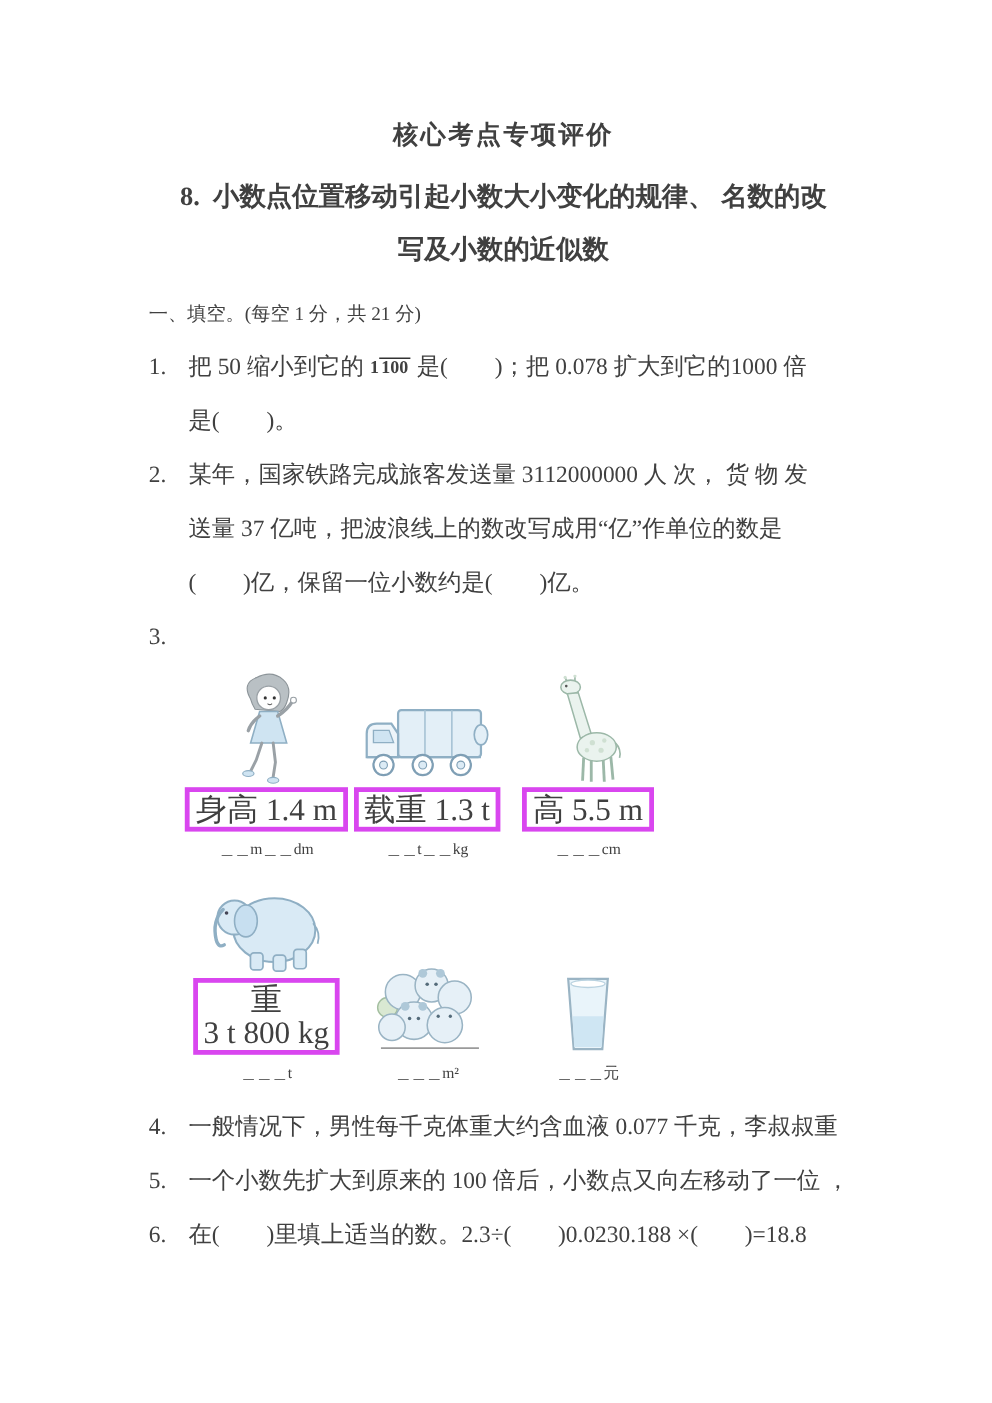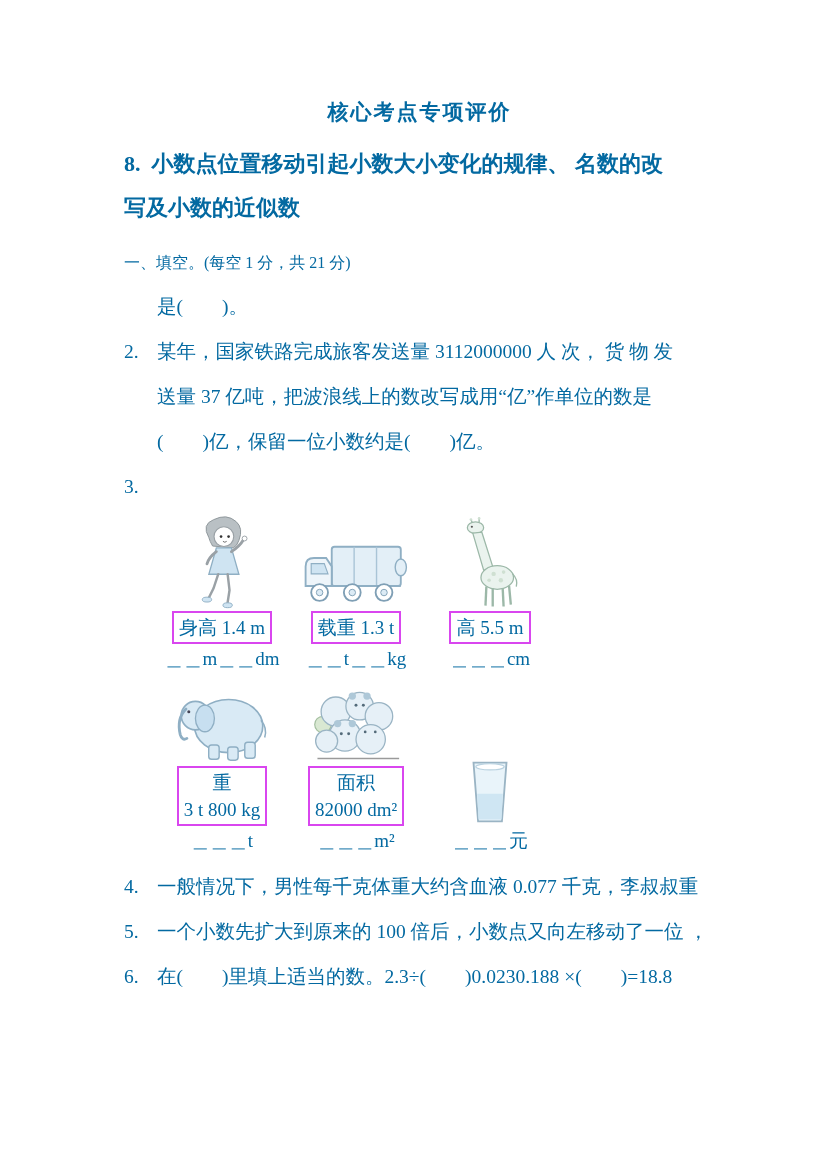--- a/index.html
+++ b/index.html
@@ -1,52 +1,55 @@
 <!DOCTYPE html>
 <html><head>
 <meta charset="utf-8">
 <style>
   html,body { margin:0; padding:0; background:#e8e8e8; }
   .page {
     width:827px; height:1169px; margin:0 auto; background:#ffffff;
-    font-family:"Liberation Serif","DejaVu Serif",serif; color:#0369a1;
+    font-family:"Liberation Serif","DejaVu Serif",serif; color:#404040;
     box-sizing:border-box; padding:98px 112px 0 124px; overflow:hidden;
   }
   .title { text-align:center; font-size:21px; font-weight:bold; letter-spacing:2px; line-height:28px; }
-  .section-heading { margin-top:16px; font-size:22px; font-weight:bold; text-align:left; line-height:44px; }
+  .section-heading { margin-top:16px; font-size:22px; font-weight:bold; text-align:center; line-height:44px; }
   .part-heading { margin-top:12px; font-size:16px; line-height:42px; }
   .question { font-size:19.5px; }
   .q-line { line-height:45px; margin-left:33px; }
   .qnum { display:inline-block; width:33px; margin-left:-33px; }
   .frac { display:inline-block; text-align:center; vertical-align:middle; font-weight:bold; font-size:15px; line-height:1.15; margin:0 5px; }
   .frac .den { border-top:1.6px solid #000; padding:0 2px; }
   
   .q3-grid { display:grid; grid-template-columns:repeat(3,124px); column-gap:10px; row-gap:16px; margin:2px 0 10px 36px; }
   .q3-cell { display:flex; flex-direction:column; align-items:center; justify-content:flex-end; }
   .q3-icon { display:flex; align-items:flex-end; justify-content:center; }
   .q3-icon.tall { height:98px; }
   .q3-icon.short { height:76px; }
-  .label-box { border:2px solid #d946ef; padding:1px 5px; font-size:19px; white-space:nowrap; text-align:center; line-height:27px; margin-top:2px; background:#fff; }
-  .units { font-size:19px; line-height:26px; margin-top:2px; white-space:nowrap; }
+  .label-box { border:4px solid #d946ef; padding:1px 5px; font-size:26px; white-space:nowrap; text-align:center; line-height:27px; margin-top:2px; background:#fff; }
+  .units { font-size:13px; line-height:26px; margin-top:2px; white-space:nowrap; }
 </style>
 </head>
 <body>
 
 <div class="page">
 
   <div class="title">核心考点专项评价</div>
 
   <div class="section-heading">
     <div><span>8.</span>&nbsp;&nbsp;<span>小数点位置移动引起小数大小变化的规律、 名数的改</span></div>
     <div>写及小数的近似数</div>
   </div>
 
   <div class="part-heading">一、填空。(每空 1 分，共 21 分)</div>
 
   <div class="question">
+    <div class="q-line">
+      <span class="qnum">1.</span><span>把 50 缩小到它的</span><span class="frac"><span class="num">1</span><span class="den">100</span></span><span>是(　　)；把 0.078 扩大到它的1000 倍</span>
+    </div>
     <div class="q-line">是(　　)。</div>
   </div>
 
   <div class="question">
     <div class="q-line">
       <span class="qnum">2.</span><span>某年，国家铁路完成旅客发送量 3112000000 人 次， 货 物 发</span>
     </div>
     <div class="q-line">送量 37 亿吨，把波浪线上的数改写成用“亿”作单位的数是</div>
     <div class="q-line">(　　)亿，保留一位小数约是(　　)亿。</div>
   </div>
@@ -164,24 +167,20 @@
             <circle cx="58" cy="21" r="1.6" fill="#546b7a"></circle>
             <circle cx="30" cy="41" r="4" fill="#aec8d8"></circle>
             <circle cx="46" cy="41" r="4" fill="#aec8d8"></circle>
             <circle cx="34" cy="52" r="1.6" fill="#546b7a"></circle>
             <circle cx="42" cy="52" r="1.6" fill="#546b7a"></circle>
             <circle cx="60" cy="50" r="1.5" fill="#546b7a"></circle>
             <circle cx="71" cy="50" r="1.5" fill="#546b7a"></circle>
             <line x1="8" y1="79" x2="97" y2="79" stroke="#9a9a9a" stroke-width="1.6"></line>
           </svg>
         </div>
-        <div class="label-box">
-          <div>面积</div>
-          <div>82000 dm²</div>
-        </div>
         <div class="units">＿＿＿m²</div>
       </div>
 
       <div class="q3-cell">
         <div class="q3-icon short">
           <svg width="44" height="68" viewBox="0 0 48 72">
             <path d="M6 4 L42 4 L37 68 L11 68 Z" fill="#e9f4fa" stroke="#9ab4c4" stroke-width="2"></path>
             <path d="M10 38 L38 38 L36.6 66 L11.4 66 Z" fill="#cfe6f3"></path>
             <ellipse cx="24" cy="8.5" rx="15.5" ry="3.4" fill="#ffffff" stroke="#b9d2e0" stroke-width="1.2"></ellipse>
           </svg>

